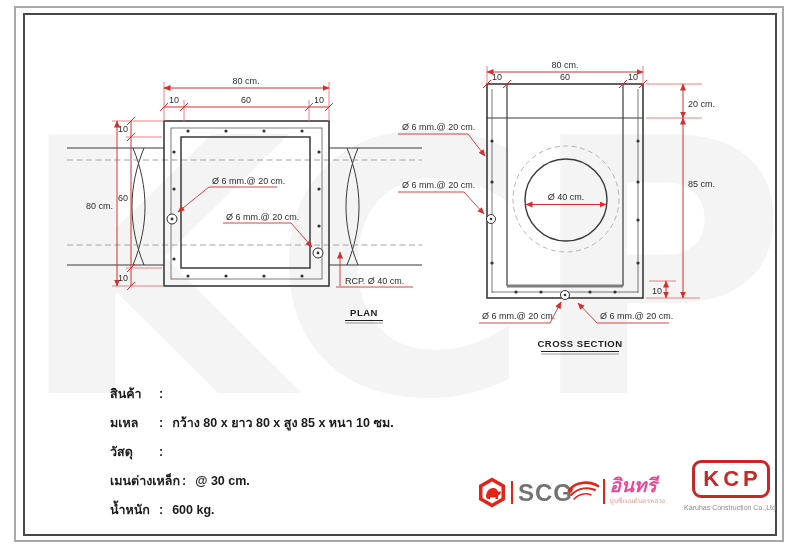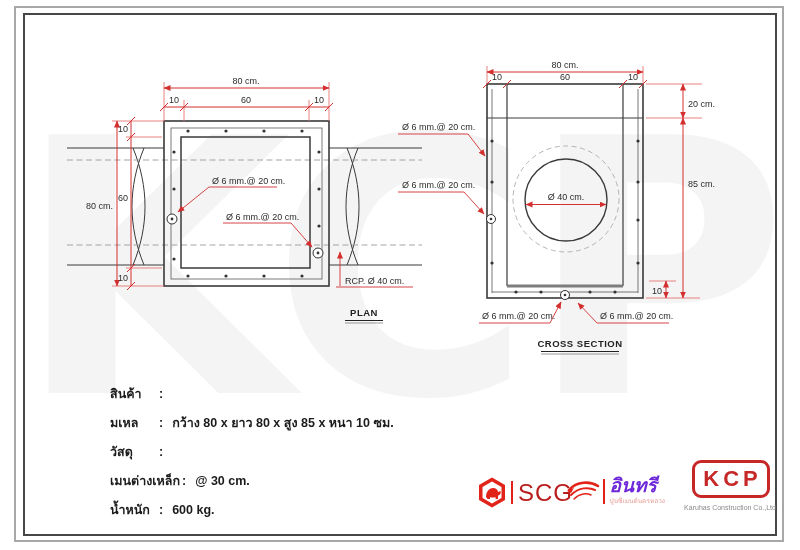--- a/index.html
+++ b/index.html
@@ -30,24 +30,24 @@
   .specs{
     position:absolute;left:110px;top:384px;width:370px;color:#1b1b1b;
     font-size:12.5px;font-weight:600;
   }
   .spec-row{display:flex;align-items:baseline;margin-bottom:9px;white-space:nowrap;}
   .spec-label{min-width:47px;}
   .spec-colon{margin:0 9px 0 2px;}
   .logos{position:absolute;left:0;top:0;width:800px;height:550px;pointer-events:none;}
   .scg{position:absolute;left:477px;top:476px;display:flex;align-items:center;}
   .scg-divider{width:2px;height:23px;background:#e2231a;margin:0 5px 0 4px;}
-  .scg-name{font-size:24px;font-weight:normal;color:#b91c1c;letter-spacing:1px;}
+  .scg-name{font-size:24px;font-weight:bold;color:#737373;letter-spacing:1px;}
   .insee{position:absolute;left:566px;top:477px;display:flex;align-items:center;}
   .insee-divider{width:1.5px;height:25px;background:#e2231a;margin:0 5px 0 3px;}
-  .insee-name{font-size:19px;font-weight:bold;color:#6d28d9;font-style:italic;line-height:18px;display:block;}
+  .insee-name{font-size:19px;font-weight:bold;color:#ec4899;font-style:italic;line-height:18px;display:block;}
   .insee-tagline{font-size:6.5px;color:#e59a93;display:block;margin-top:1px;}
   .kcp{position:absolute;left:681px;top:460px;width:100px;text-align:center;}
   .kcp-box{
     width:72px;height:32px;margin:0 auto;border:3.5px solid #c62828;border-radius:9px;
     display:flex;align-items:center;justify-content:center;background:#fff;
   }
   .kcp-name{font-size:22px;font-weight:bold;color:#c62828;letter-spacing:4px;padding-left:3px;}
   .kcp-company{font-size:7px;color:#8a8a8a;margin-top:6px;white-space:nowrap;}
 </style>
 </head>

